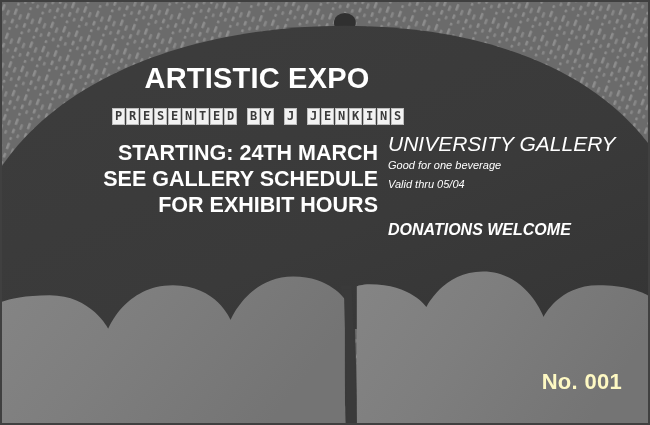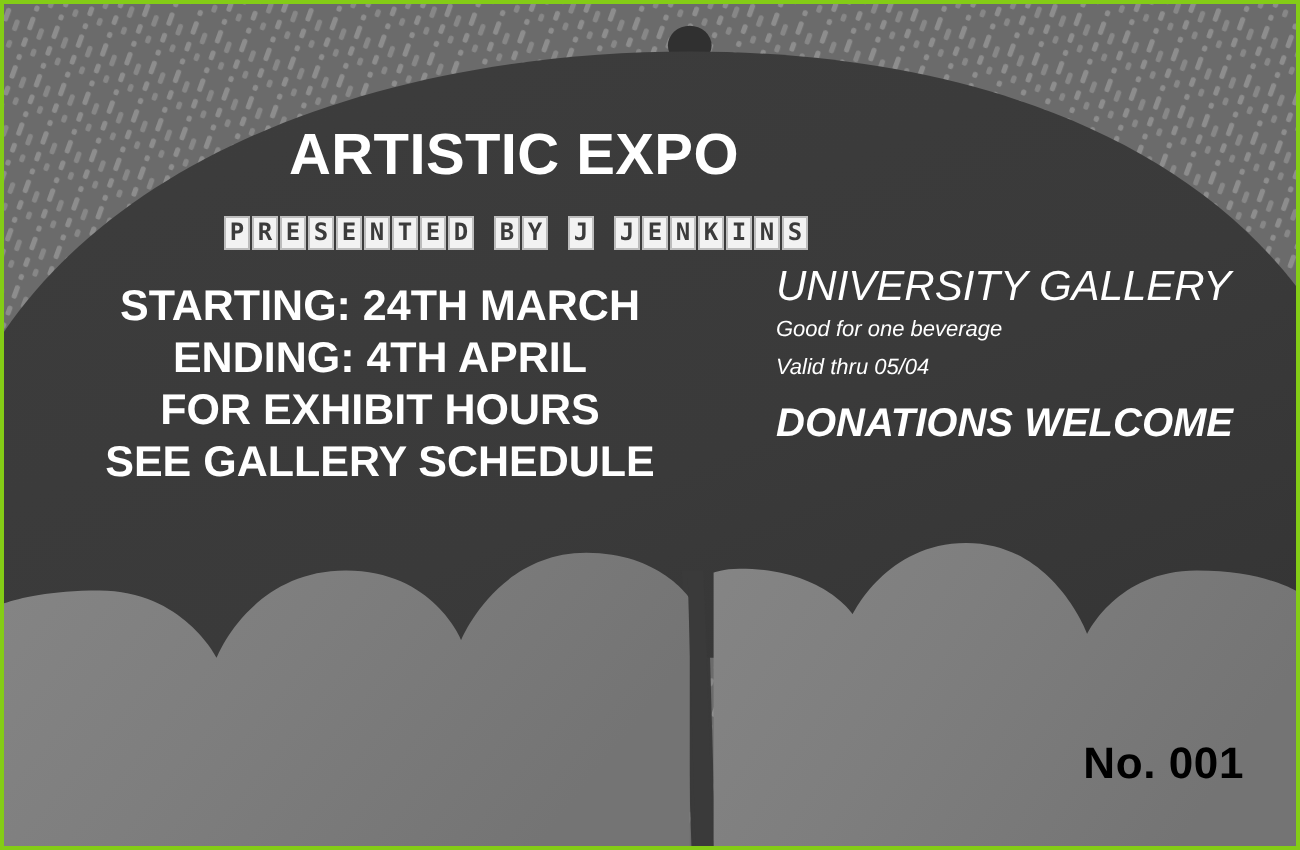--- a/index.html
+++ b/index.html
@@ -8,21 +8,21 @@
     background: #000;
   }
   #ticket {
     position: relative;
     width: 650px;
     height: 425px;
     overflow: hidden;
     font-family: "Liberation Sans", sans-serif;
     background: #6e6e6e;
     box-sizing: border-box;
-    border: 2px solid #84cc16;
+    border: 2px solid #404040;
   }
   #ticket-inner {
     position: absolute;
     inset: 0;
     overflow: hidden;
   }
 
   
   .rain-bg {
     position: absolute;
@@ -101,21 +101,21 @@
     left: 0;
     top: 138px;
     width: 376px;
     text-align: right;
     color: #ffffff;
     font-size: 21.5px;
     font-weight: bold;
     line-height: 26px;
     white-space: nowrap;
   }
-  .left-block div { display: block; text-align: center; }
+  .left-block div { display: block; }
 
   .right-block {
     position: absolute;
     left: 386px;
     top: 130px;
     width: 250px;
     color: #ffffff;
     text-align: left;
     font-style: italic;
   }
@@ -128,32 +128,32 @@
     font-size: 16.5px;
     line-height: 20px;
     white-space: nowrap;
   }
   .rb-small {
     font-size: 11px;
     line-height: 19px;
     white-space: nowrap;
   }
   .rb-donations {
-    font-size: 20px;
+    font-size: 16px;
     font-weight: bold;
     line-height: 24px;
-    margin-top: 6px;
+    margin-top: 24px;
     white-space: nowrap;
   }
 
   .serial {
     position: absolute;
     right: 26px;
     top: 367px;
-    color: #000000;
+    color: #fef9c3;
     font-size: 22px;
     font-weight: bold;
     letter-spacing: 0.3px;
     white-space: nowrap;
   }
 </style>
 </head>
 <body>
 
 <div id="ticket">
@@ -226,23 +226,22 @@
     <div class="text-layer">
 
       <div class="title">ARTISTIC EXPO</div>
 
       <div class="presented">
         <span id="presented-stamps"><span class="stamp-char">P</span><span class="stamp-char">R</span><span class="stamp-char">E</span><span class="stamp-char">S</span><span class="stamp-char">E</span><span class="stamp-char">N</span><span class="stamp-char">T</span><span class="stamp-char">E</span><span class="stamp-char">D</span><span class="stamp-gap"></span><span class="stamp-char">B</span><span class="stamp-char">Y</span><span class="stamp-gap"></span><span class="stamp-char">J</span><span class="stamp-gap"></span><span class="stamp-char">J</span><span class="stamp-char">E</span><span class="stamp-char">N</span><span class="stamp-char">K</span><span class="stamp-char">I</span><span class="stamp-char">N</span><span class="stamp-char">S</span></span>
       </div>
 
       <div class="left-block">
         <div>STARTING: 24TH MARCH</div>
-        <div>ENDING: 4TH APRIL</div>
+        <div>SEE GALLERY SCHEDULE</div>
         <div>FOR EXHIBIT HOURS</div>
-        <div>SEE GALLERY SCHEDULE</div>
       </div>
 
       <div class="right-block">
         <div class="rb-venue">UNIVERSITY GALLERY</div>
         <div class="rb-small">Good for one beverage</div>
         <div class="rb-small">Valid thru 05/04</div>
         <div class="rb-donations">DONATIONS WELCOME</div>
       </div>
 
       <div class="serial">No. 001</div>

